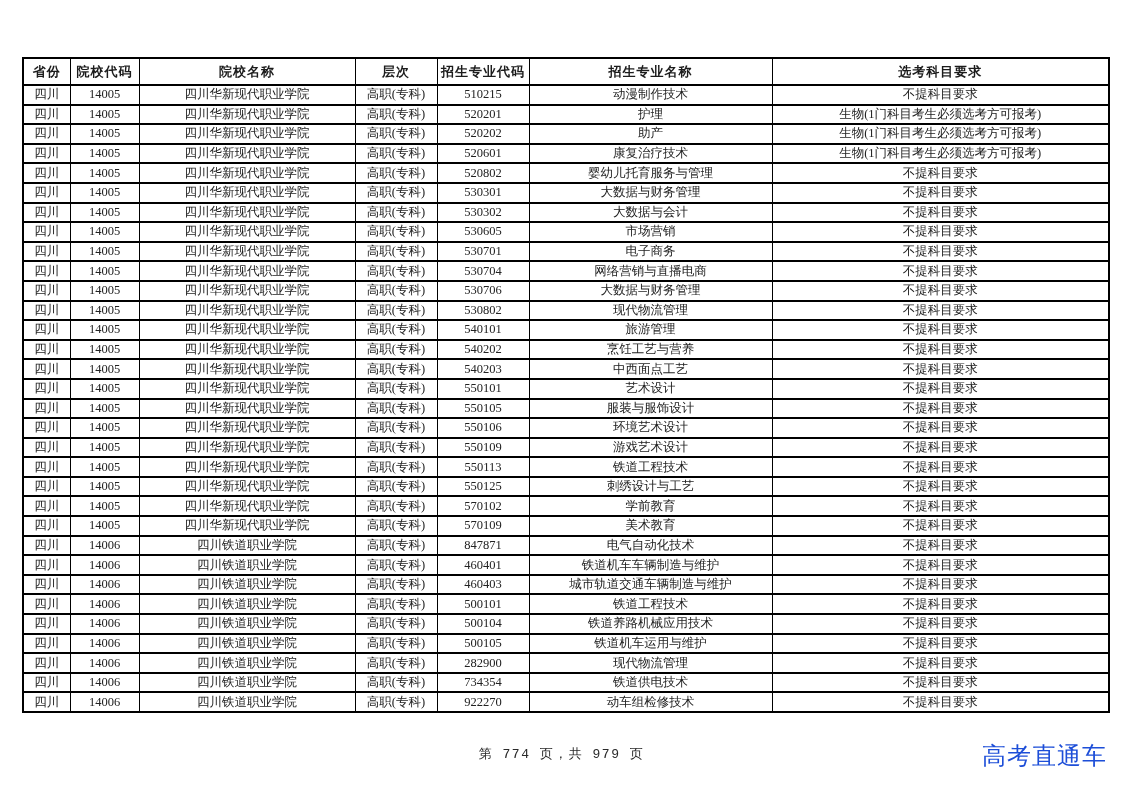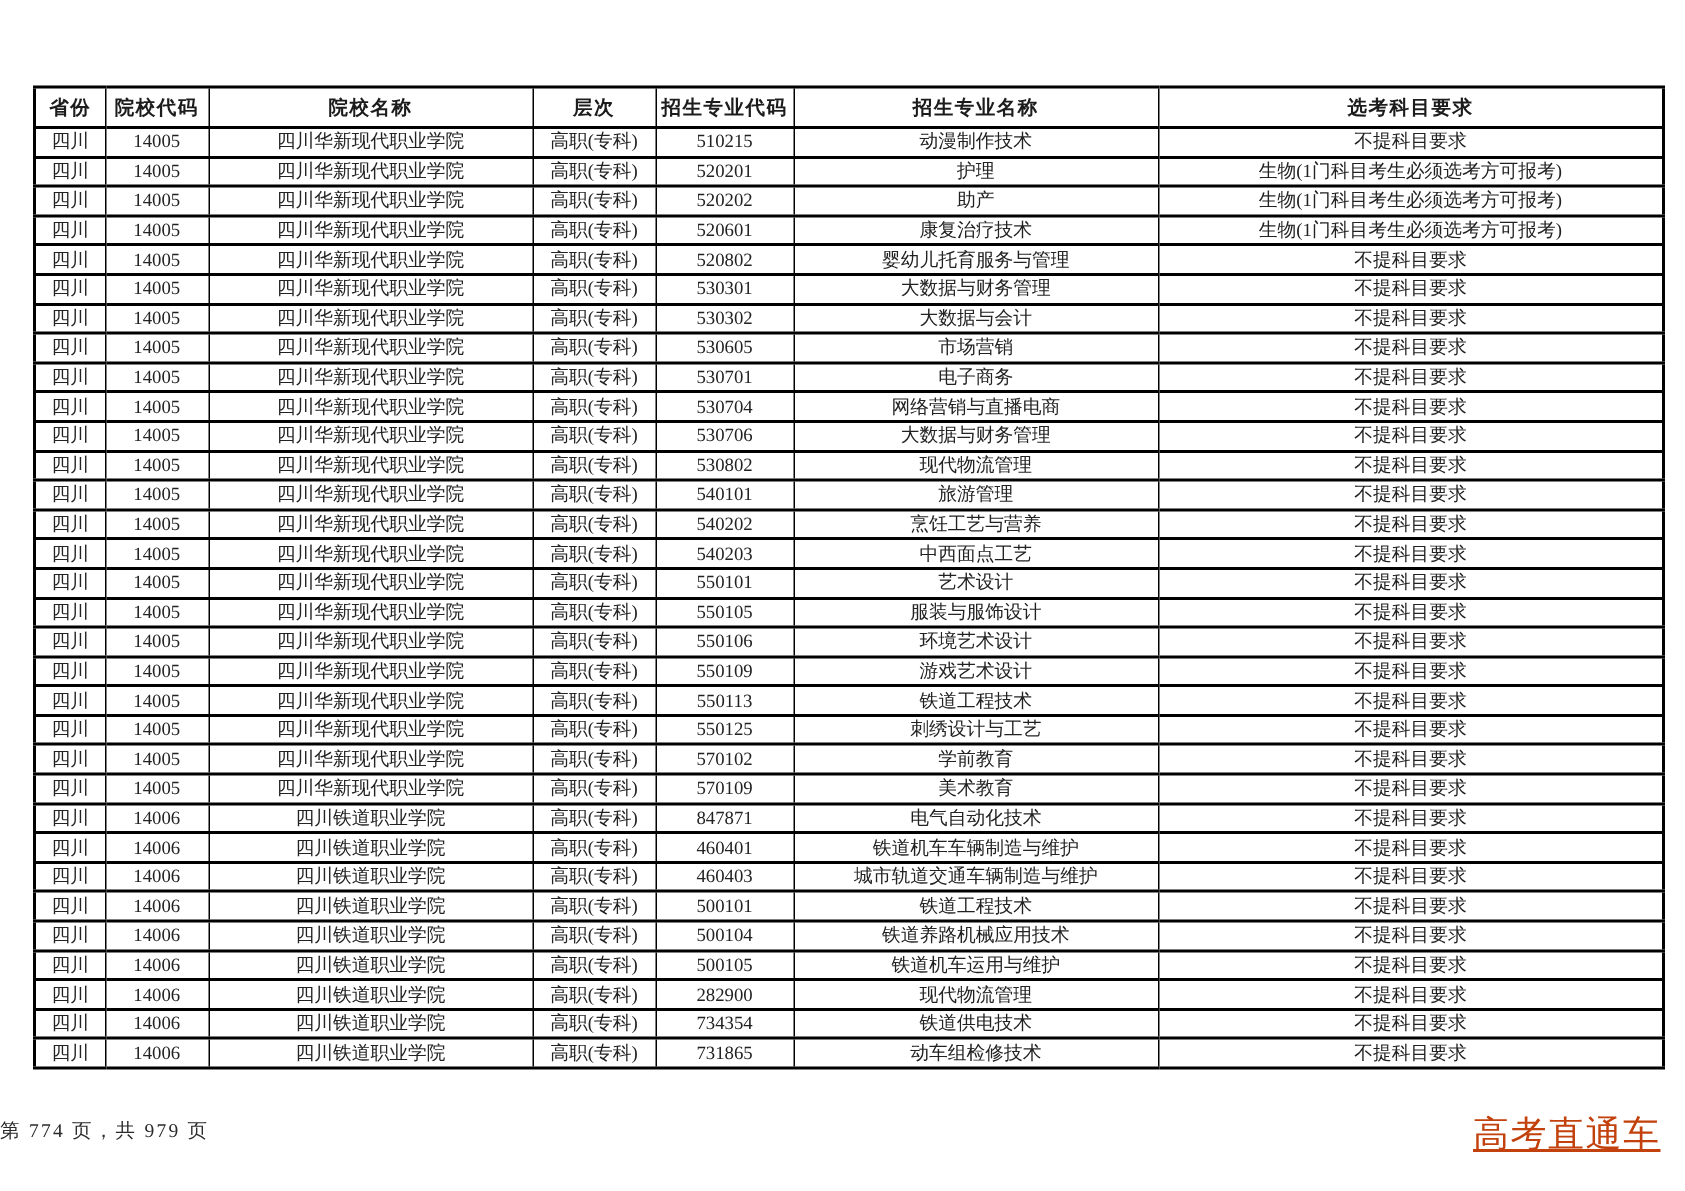--- a/index.html
+++ b/index.html
@@ -50,23 +50,25 @@
     height: 17.6px;
     font-size: 12.5px;
     font-weight: normal;
     color: #222222;
   }
   .footer-pageinfo {
     position: absolute;
     top: 745px;
     left: 0;
     width: 100%;
+    text-align: center;
     font-size: 13px;
     letter-spacing: 1.5px;
     color: #2a2a2a;
+    font-family: Liberation Mono, monospace;
   }
   .footer-brand {
     position: absolute;
     top: 740px;
     right: 16px;
     font-size: 24px;
     letter-spacing: 1px;
     font-weight: normal;
   }
 </style>
@@ -373,22 +375,22 @@
           <td>高职(专科)</td>
           <td>734354</td>
           <td>铁道供电技术</td>
           <td>不提科目要求</td>
         </tr>
         <tr>
           <td>四川</td>
           <td>14006</td>
           <td>四川铁道职业学院</td>
           <td>高职(专科)</td>
-          <td>731865</td>
+          <td>922270</td>
           <td>动车组检修技术</td>
           <td>不提科目要求</td>
         </tr>
       </tbody>
   </table>
 </div>
 
 <div class="footer-pageinfo">第 774 页，共 979 页</div>
-<div class="footer-brand" style="color: #c2410c; text-decoration: underline;">高考直通车</div>
+<div class="footer-brand" style="color: #1d4ed8;">高考直通车</div>
 
 </body></html>

